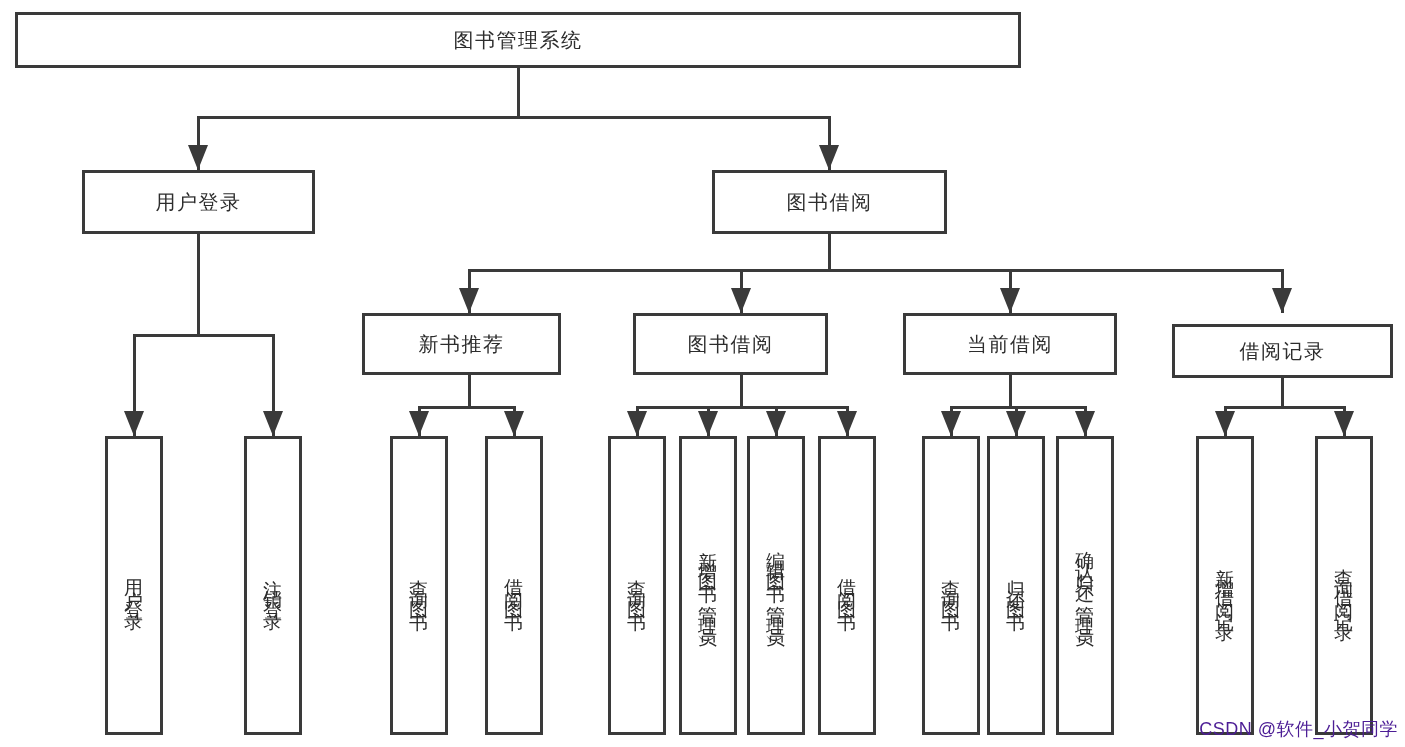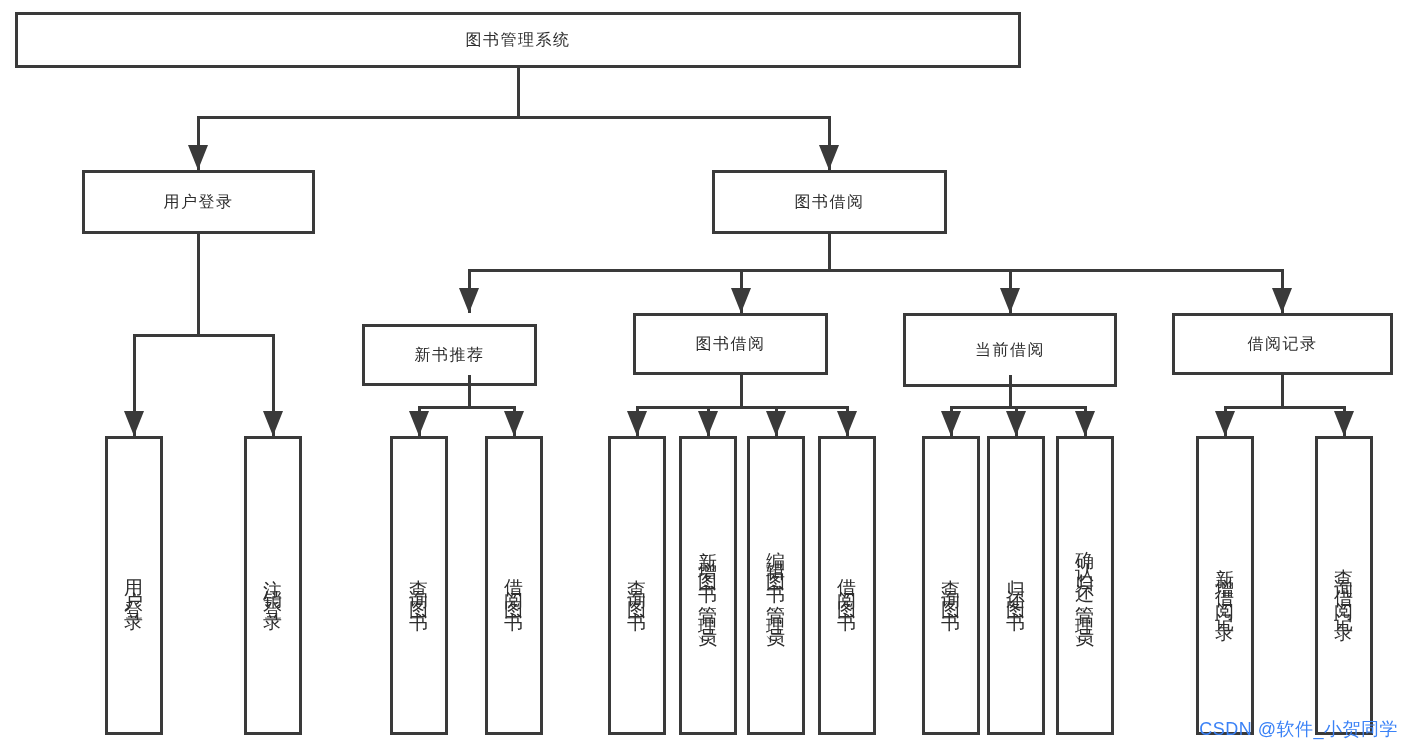--- a/index.html
+++ b/index.html
@@ -12,21 +12,21 @@
     overflow:hidden;
   }
   .node{
     position:absolute;
     box-sizing:border-box;
     background:#ffffff;
     border:3px solid #3a3a3a;
     display:flex;align-items:center;justify-content:center;
   }
   .node-h .lbl{
-    font-size:16px;
+    font-size:20px;
     letter-spacing:1.5px;
     white-space:nowrap;
   }
   .node-v .lbl{
     writing-mode:vertical-rl;
     text-orientation:mixed;
     font-size:19px;
     letter-spacing:11px;
     line-height:1;
   }
@@ -40,21 +40,21 @@
     transform:translateX(-50%);
     width:0;height:0;
     border-left:10px solid transparent;
     border-right:10px solid transparent;
     border-top:25px solid #3a3a3a;
   }
   .watermark{
     position:absolute;
     right:7px;bottom:6px;
     font-size:18px;
-    color:#3b82f6;
+    color:#4c1d95;
     letter-spacing:0.5px;
     z-index:5;
     white-space:nowrap;
   }
 </style>
 </head>
 <body>
 
 <div class="stage">
 
@@ -62,30 +62,30 @@
     <span class="lbl">图书管理系统</span>
   </div>
 
   <div class="node node-h" style="left:82px;top:170px;width:233px;height:64px">
     <span class="lbl">用户登录</span>
   </div>
   <div class="node node-h" style="left:712px;top:170px;width:235px;height:64px">
     <span class="lbl">图书借阅</span>
   </div>
 
-  <div class="node node-h" style="left:362px;top:324px;width:175px;height:62px">
+  <div class="node node-h" style="left:362px;top:313px;width:199px;height:62px">
     <span class="lbl">新书推荐</span>
   </div>
   <div class="node node-h" style="left:633px;top:313px;width:195px;height:62px">
     <span class="lbl">图书借阅</span>
   </div>
-  <div class="node node-h" style="left:903px;top:313px;width:214px;height:74px">
+  <div class="node node-h" style="left:903px;top:313px;width:214px;height:62px">
     <span class="lbl">当前借阅</span>
   </div>
-  <div class="node node-h" style="left:1172px;top:313px;width:221px;height:62px">
+  <div class="node node-h" style="left:1172px;top:324px;width:221px;height:54px">
     <span class="lbl">借阅记录</span>
   </div>
 
   <div class="node node-v" style="left:105px;top:436px;width:58px;height:299px">
     <span class="lbl">用户登录</span>
   </div>
   <div class="node node-v" style="left:244px;top:436px;width:58px;height:299px">
     <span class="lbl">注销登录</span>
   </div>
 

